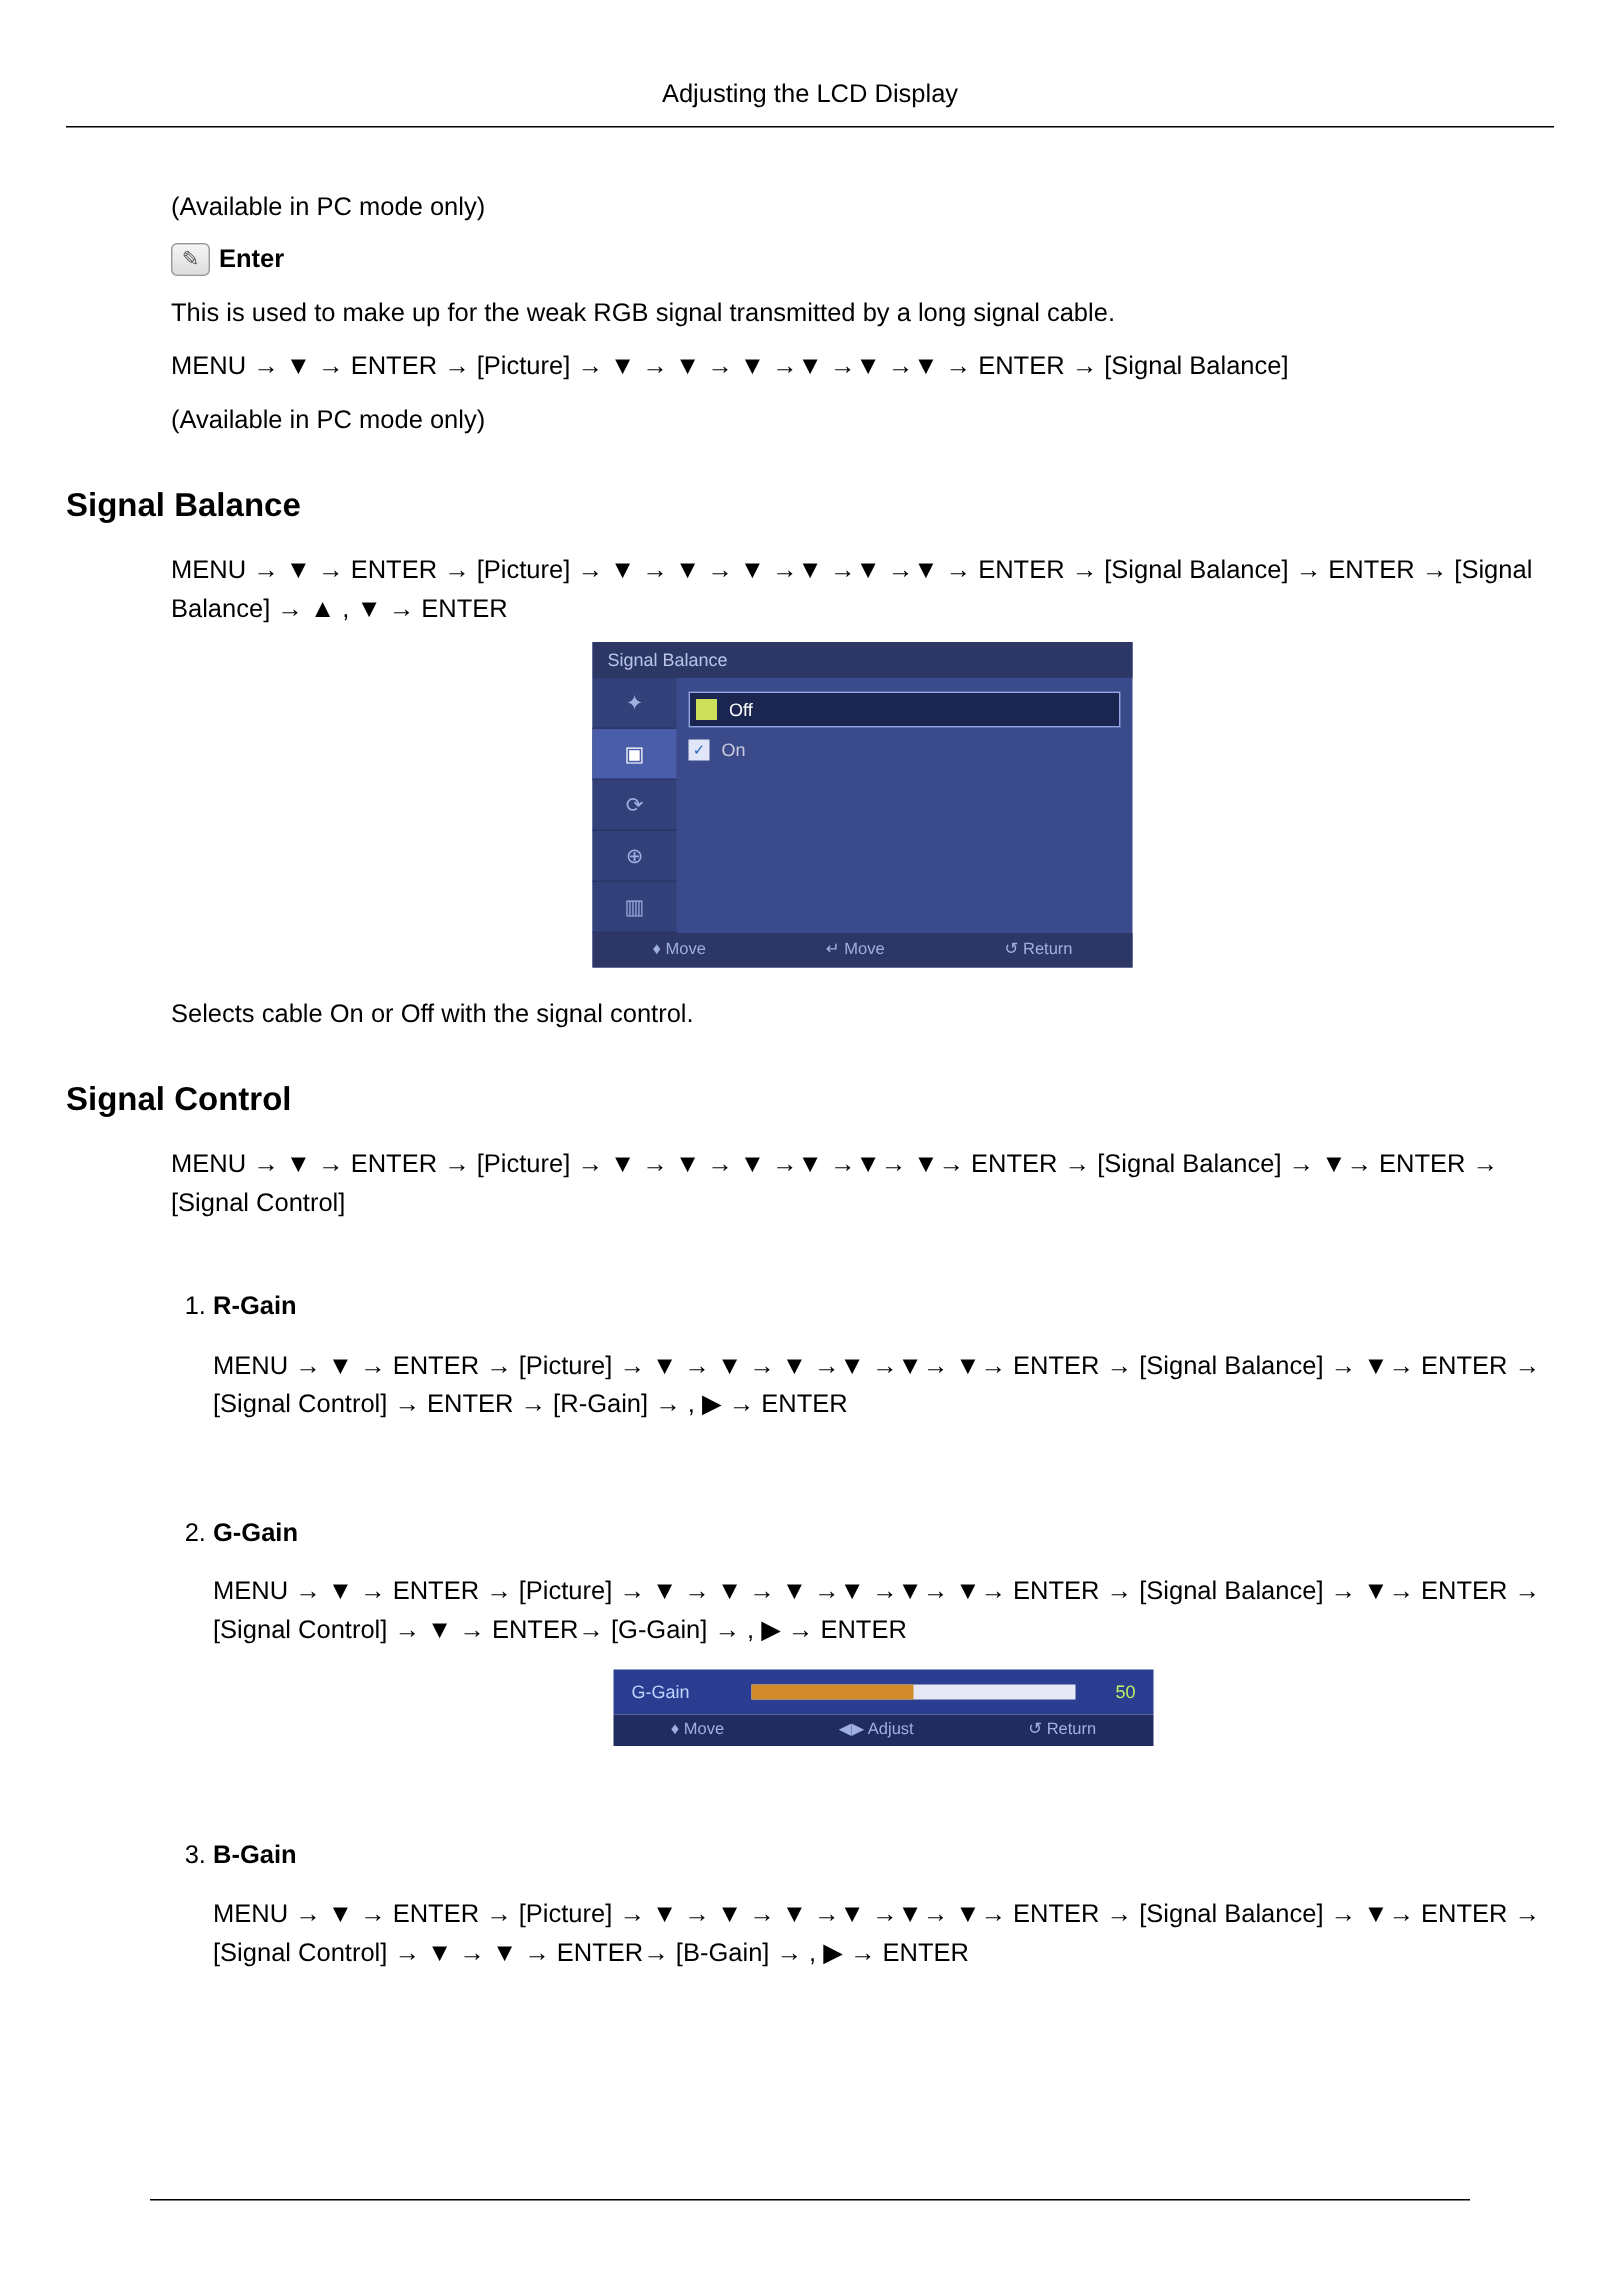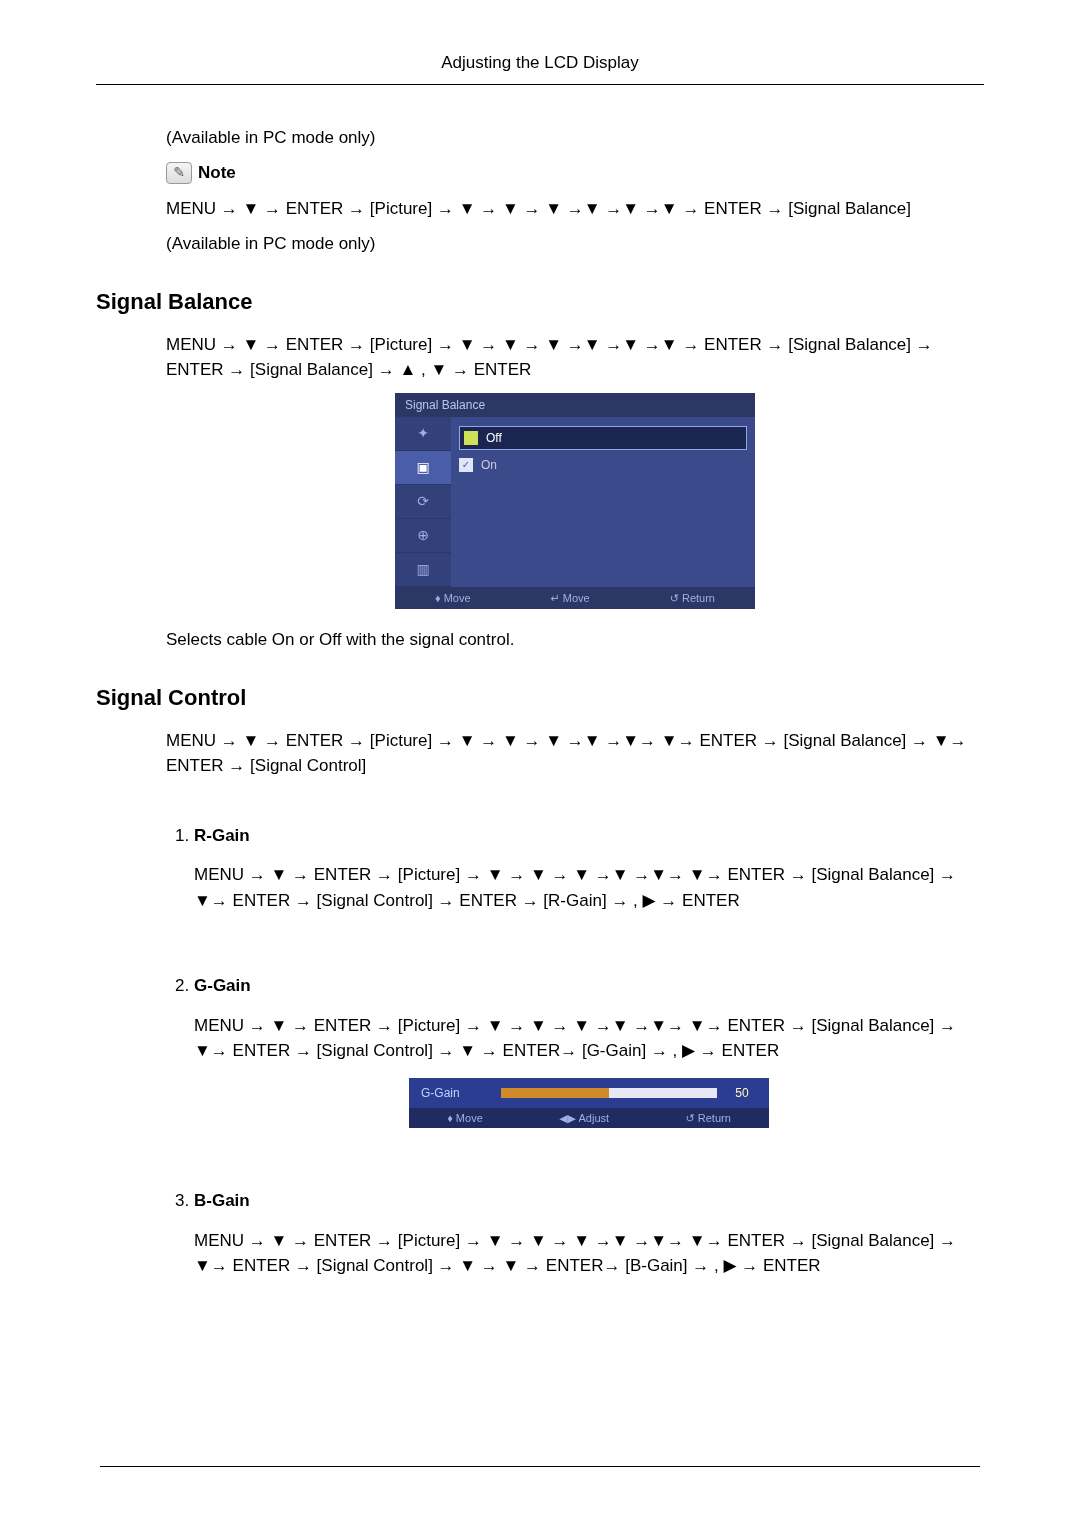--- a/index.html
+++ b/index.html
@@ -8,21 +8,21 @@
     background: #fff;
     font-family: Arial, Helvetica, sans-serif;
     font-size: 17px;
     line-height: 1.5;
     color: #000;
   }
   .page {
     width: 1080px;
     min-height: 1527px;
     margin: 0 auto;
-    padding: 50px 96px;
+    padding: 50px 44px;
     position: relative;
   }
   .header-title {
     text-align: center;
     font-size: 17px;
     padding-bottom: 8px;
     border-bottom: 1px solid #000;
     margin-bottom: 40px;
   }
   .body-indent {
@@ -149,21 +149,21 @@
     height: 10px;
     background: #e6e9f5;
     position: relative;
     margin: 0 10px;
   }
   .ggain-bar-fill {
     position: absolute; left: 0; top: 0; bottom: 0;
     width: 50%;
     background: #d08a2a;
   }
-  .ggain-val { flex: 0 0 30px; text-align: center; color: #fef9c3; }
+  .ggain-val { flex: 0 0 30px; text-align: right; color: #bef264; }
   .ggain-bot {
     background: #202b60;
     color: #9fb0e0;
     font-size: 11px;
     padding: 2px 0;
     display: flex;
     justify-content: space-around;
   }
   .footer-rule {
     position: absolute;
@@ -177,25 +177,26 @@
 
 <div class="page">
   <div class="header-title">Adjusting the LCD Display</div>
 
   <div class="body-indent">
     <p>
       (Available in <span class="bold">PC</span> mode only)
     </p>
     <div class="note-line">
       <span class="note-icon">✎</span>
-      <span class="note-label">Note</span>
+      <span class="note-label">Enter</span>
     </div>
   </div>
 
   <div class="body-indent">
+    <p>This is used to make up for the weak RGB signal transmitted by a long signal cable.</p>
     <p>
       <span>MENU → ▼ → ENTER → [</span><span class="bold">Picture</span><span>] → ▼ → ▼ → ▼ →▼ →▼ →▼ → ENTER → [</span><span class="bold">Signal Balance</span><span>]</span>
     </p>
     <p>
       (Available in <span class="bold">PC</span> mode only)
     </p>
   </div>
 
   <div class="section-heading">Signal Balance</div>
   <div class="body-indent">

